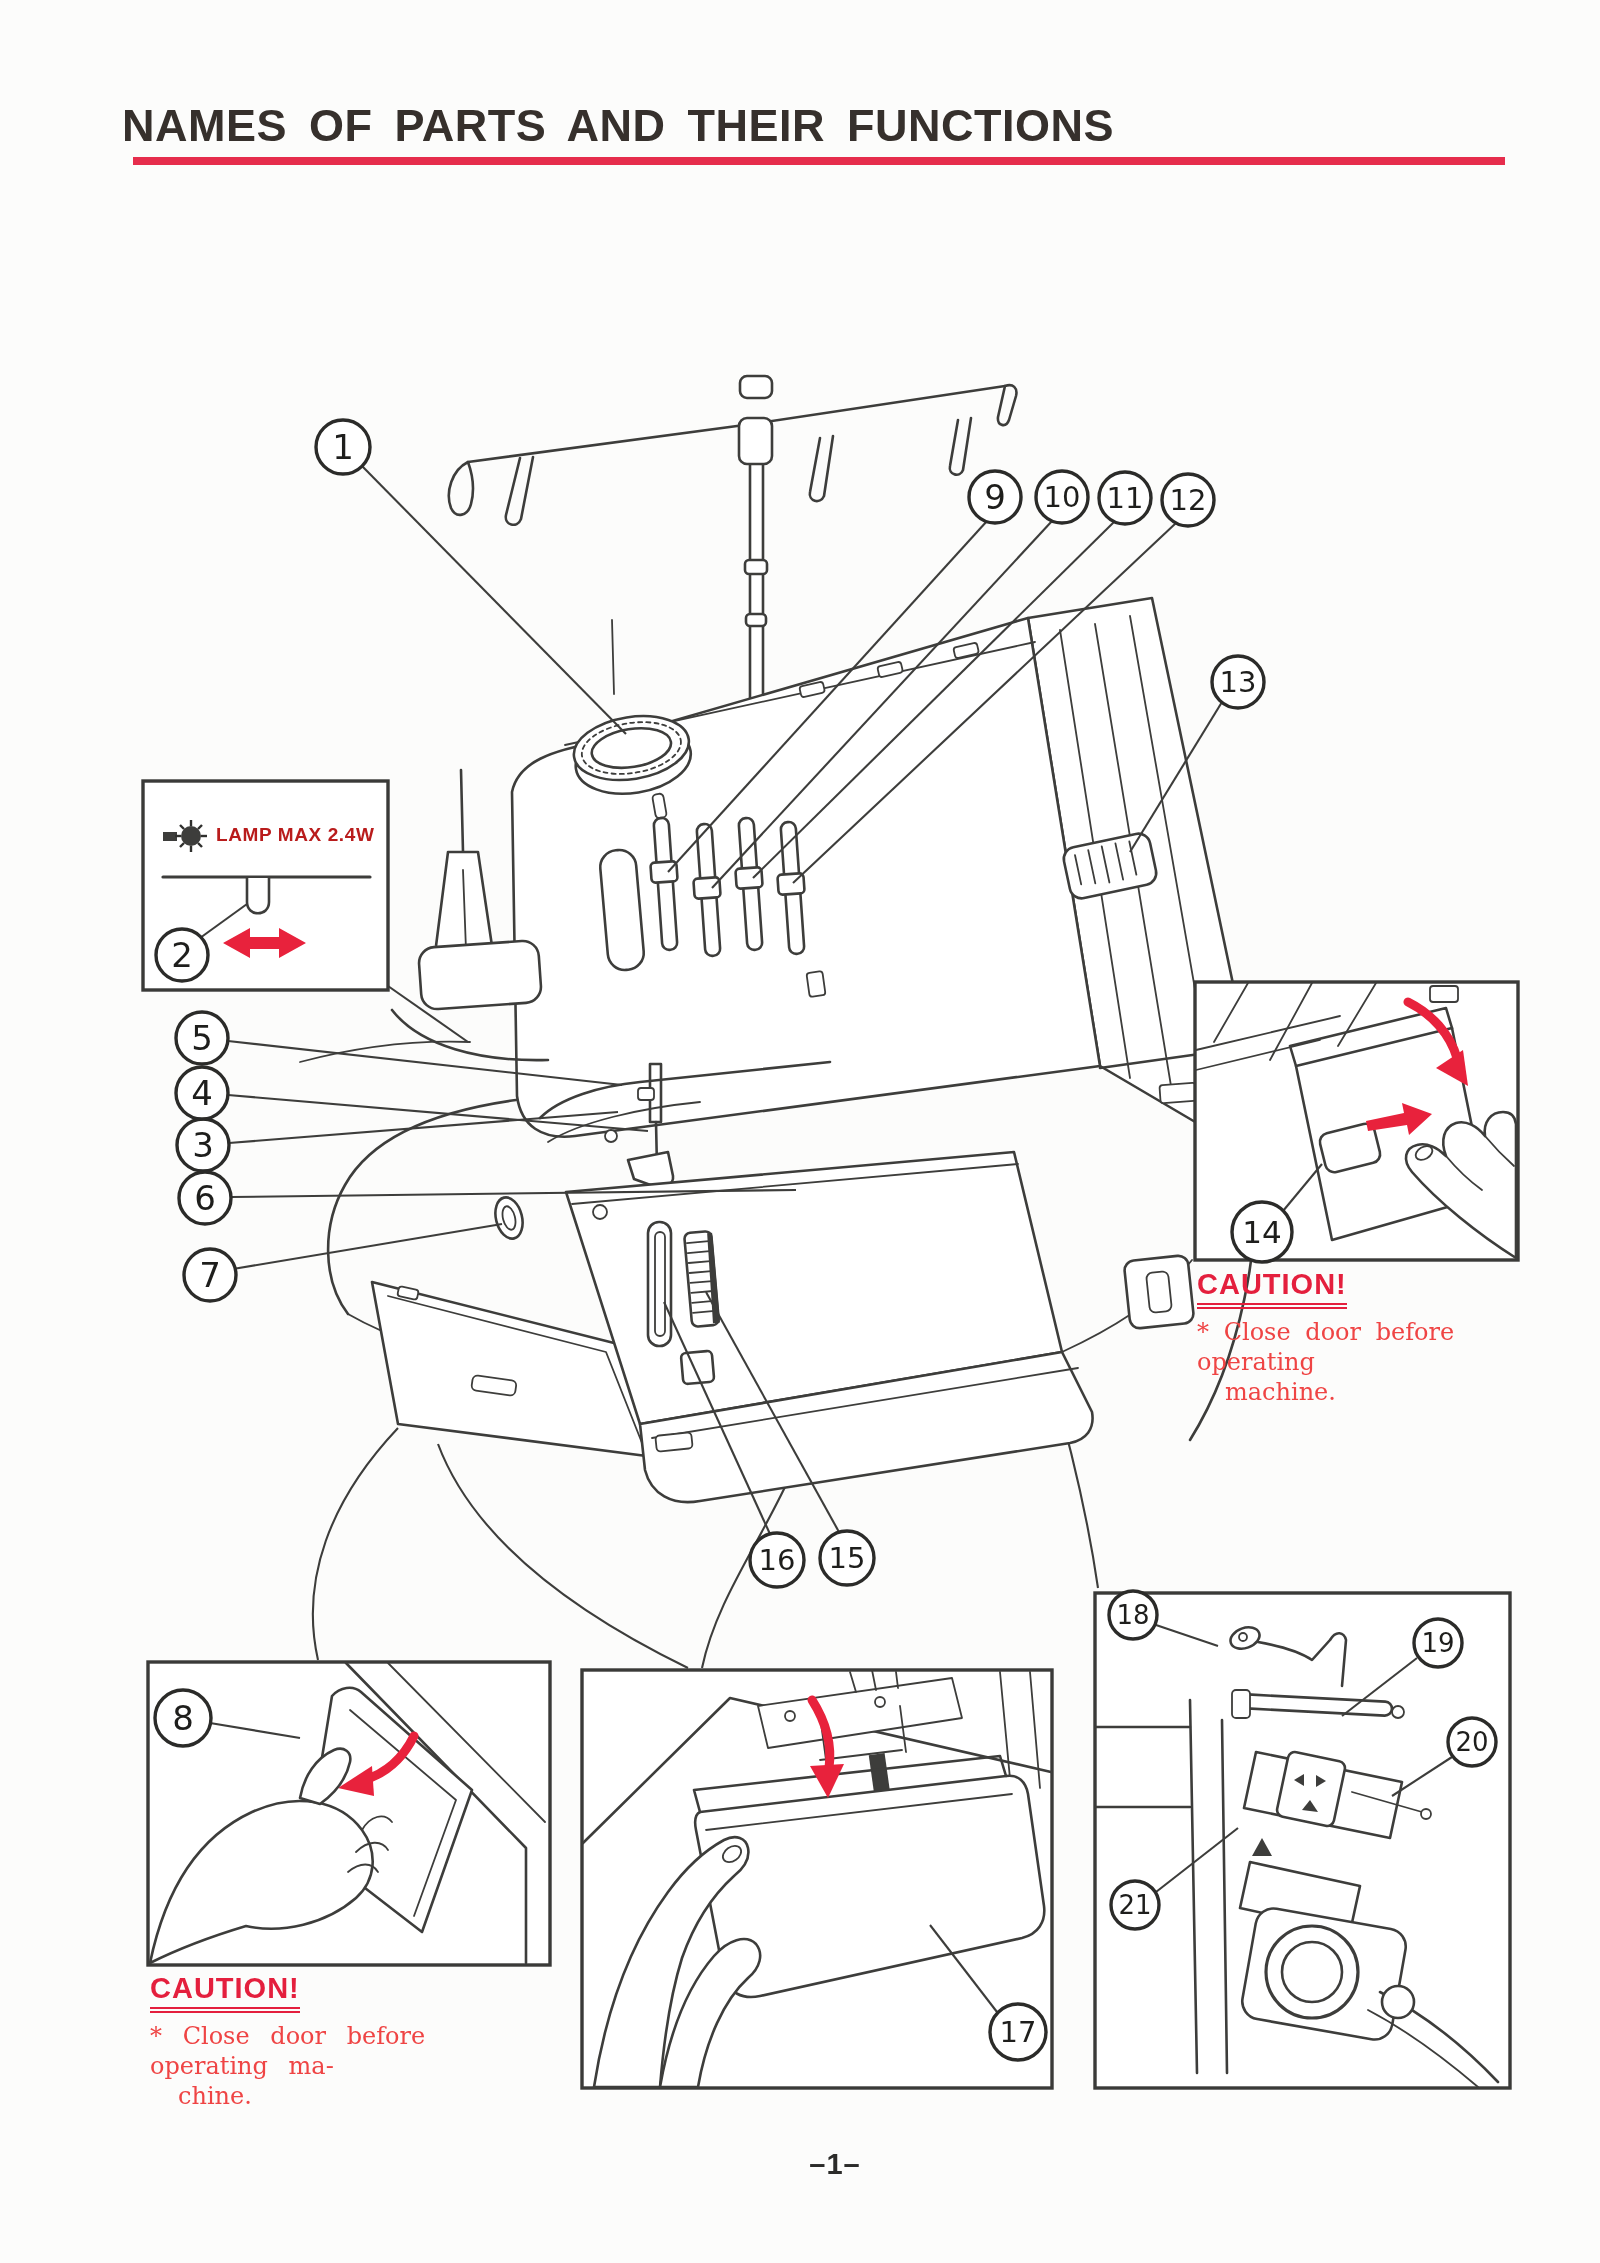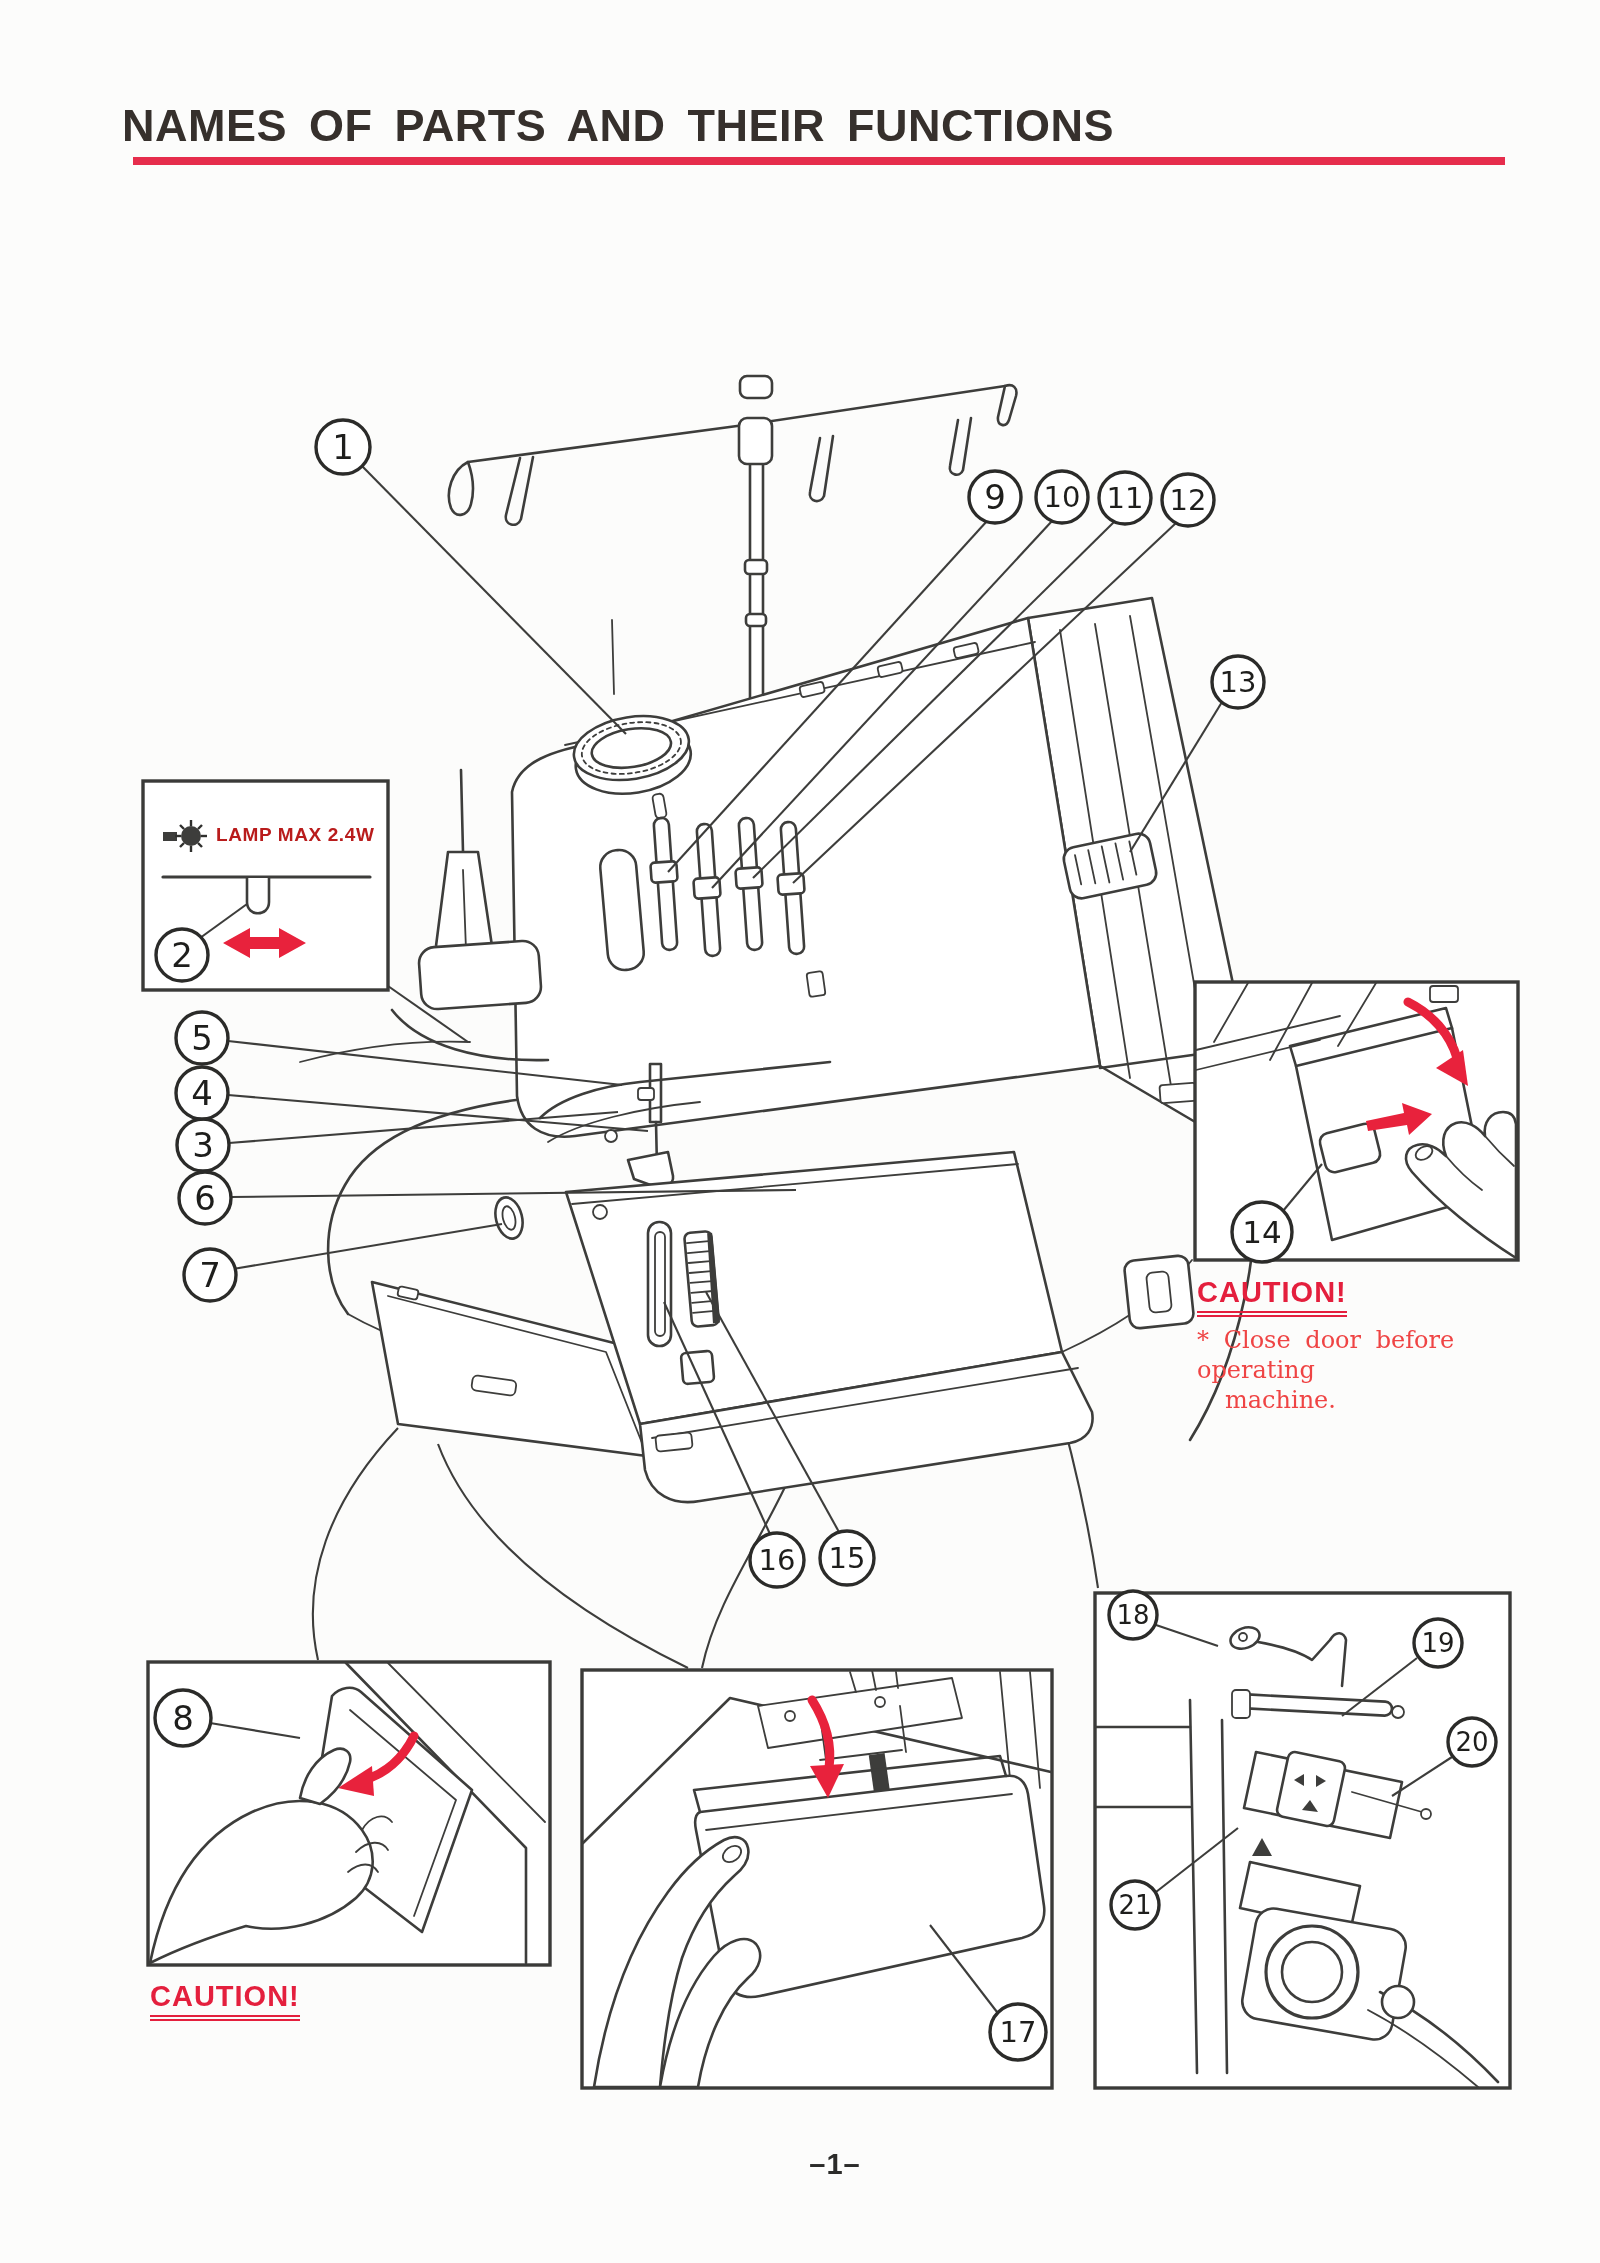--- a/index.html
+++ b/index.html
@@ -6,21 +6,21 @@
   .page{position:relative;width:1600px;height:2263px;background:#fcfcfb;overflow:hidden;
         font-family:"Liberation Sans",sans-serif;margin:0 auto;}
   .title{position:absolute;left:122px;top:100px;font-size:45px;font-weight:bold;
          color:#36302c;letter-spacing:.5px;word-spacing:9px;white-space:nowrap;}
   .rule{position:absolute;left:133px;top:157px;width:1372px;height:8px;background:#e62d4c;}
   .art{position:absolute;left:0;top:0;}
   .lamp-label{position:absolute;left:216px;top:824px;font-size:19px;font-weight:bold;
               color:#b91c1c;letter-spacing:.6px;}
   .caution{position:absolute;}
   .caution .head{display:inline-block;font-size:29px;font-weight:bold;color:#e41f3d;
-                 letter-spacing:1px;border-bottom:6px double #e41f3d;padding-bottom:2px;margin-top:8px;}
+                 letter-spacing:1px;border-bottom:6px double #e41f3d;padding-bottom:2px;}
   .caution .body{margin-top:8px;font-family:"DejaVu Serif","Liberation Serif",serif;
                  font-size:24px;color:#ef4444;line-height:1.25;}
   .caution .l2{padding-left:28px;}
   .caution-right{left:1197px;top:1268px;width:330px;}
   .caution-right .body{word-spacing:7px;}
   .caution-left{left:150px;top:1972px;width:410px;}
   .caution-left .body{word-spacing:13px;}
   .pageno{position:absolute;left:0;top:2148px;width:1670px;text-align:center;
           font-size:29px;font-weight:bold;color:#2b2b29;letter-spacing:1px;}
   
@@ -398,16 +398,20 @@
   <div class="caution caution-right">
     <span class="head">CAUTION!</span>
     <div class="body">
       <div>* Close door before operating</div>
       <div class="l2">machine.</div>
     </div>
   </div>
 
   <div class="caution caution-left">
     <span class="head">CAUTION!</span>
+    <div class="body">
+      <div>* Close door before operating ma-</div>
+      <div class="l2">chine.</div>
+    </div>
   </div>
 
   <div class="pageno">–1–</div>
 </div>
 
 </body></html>

